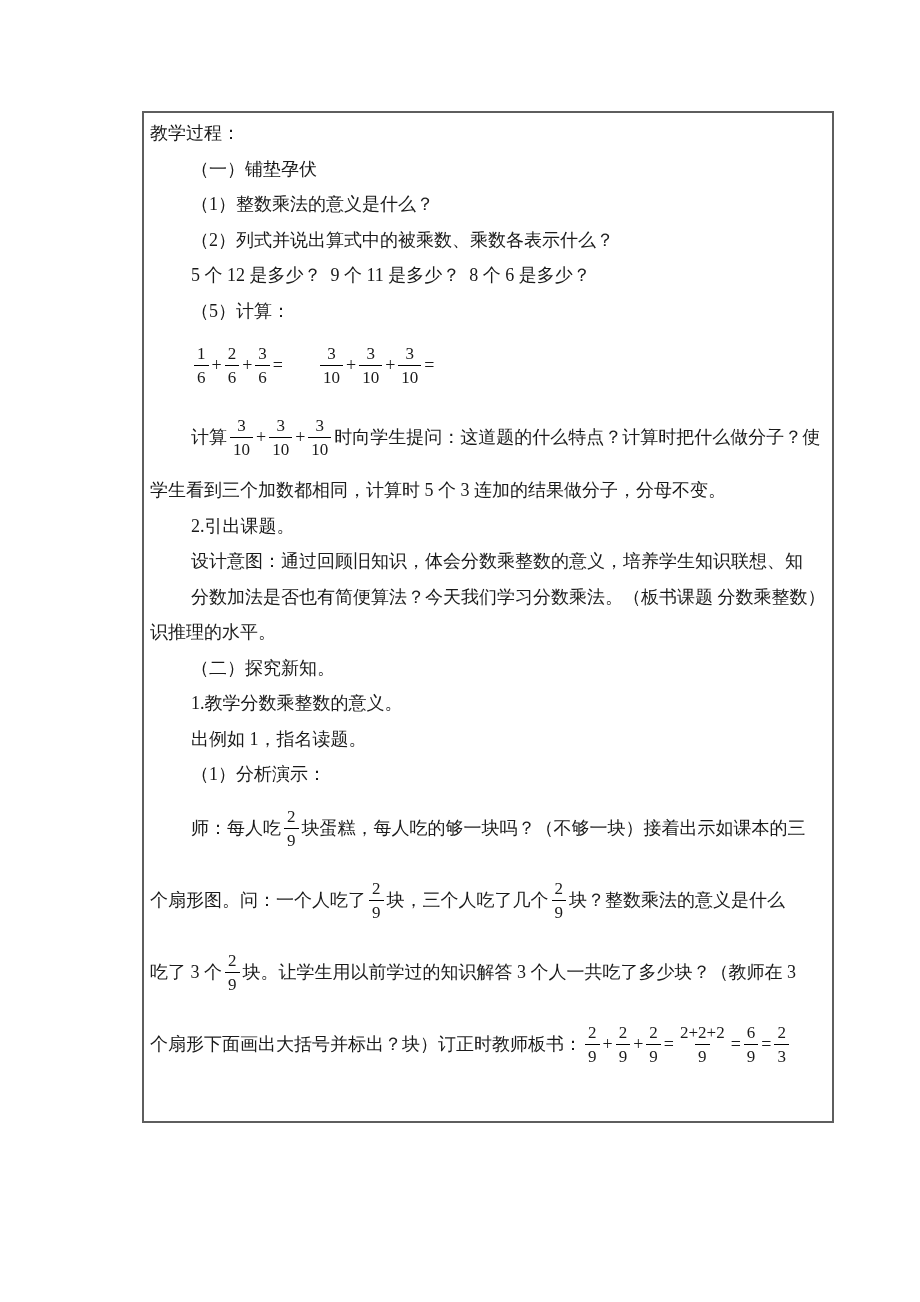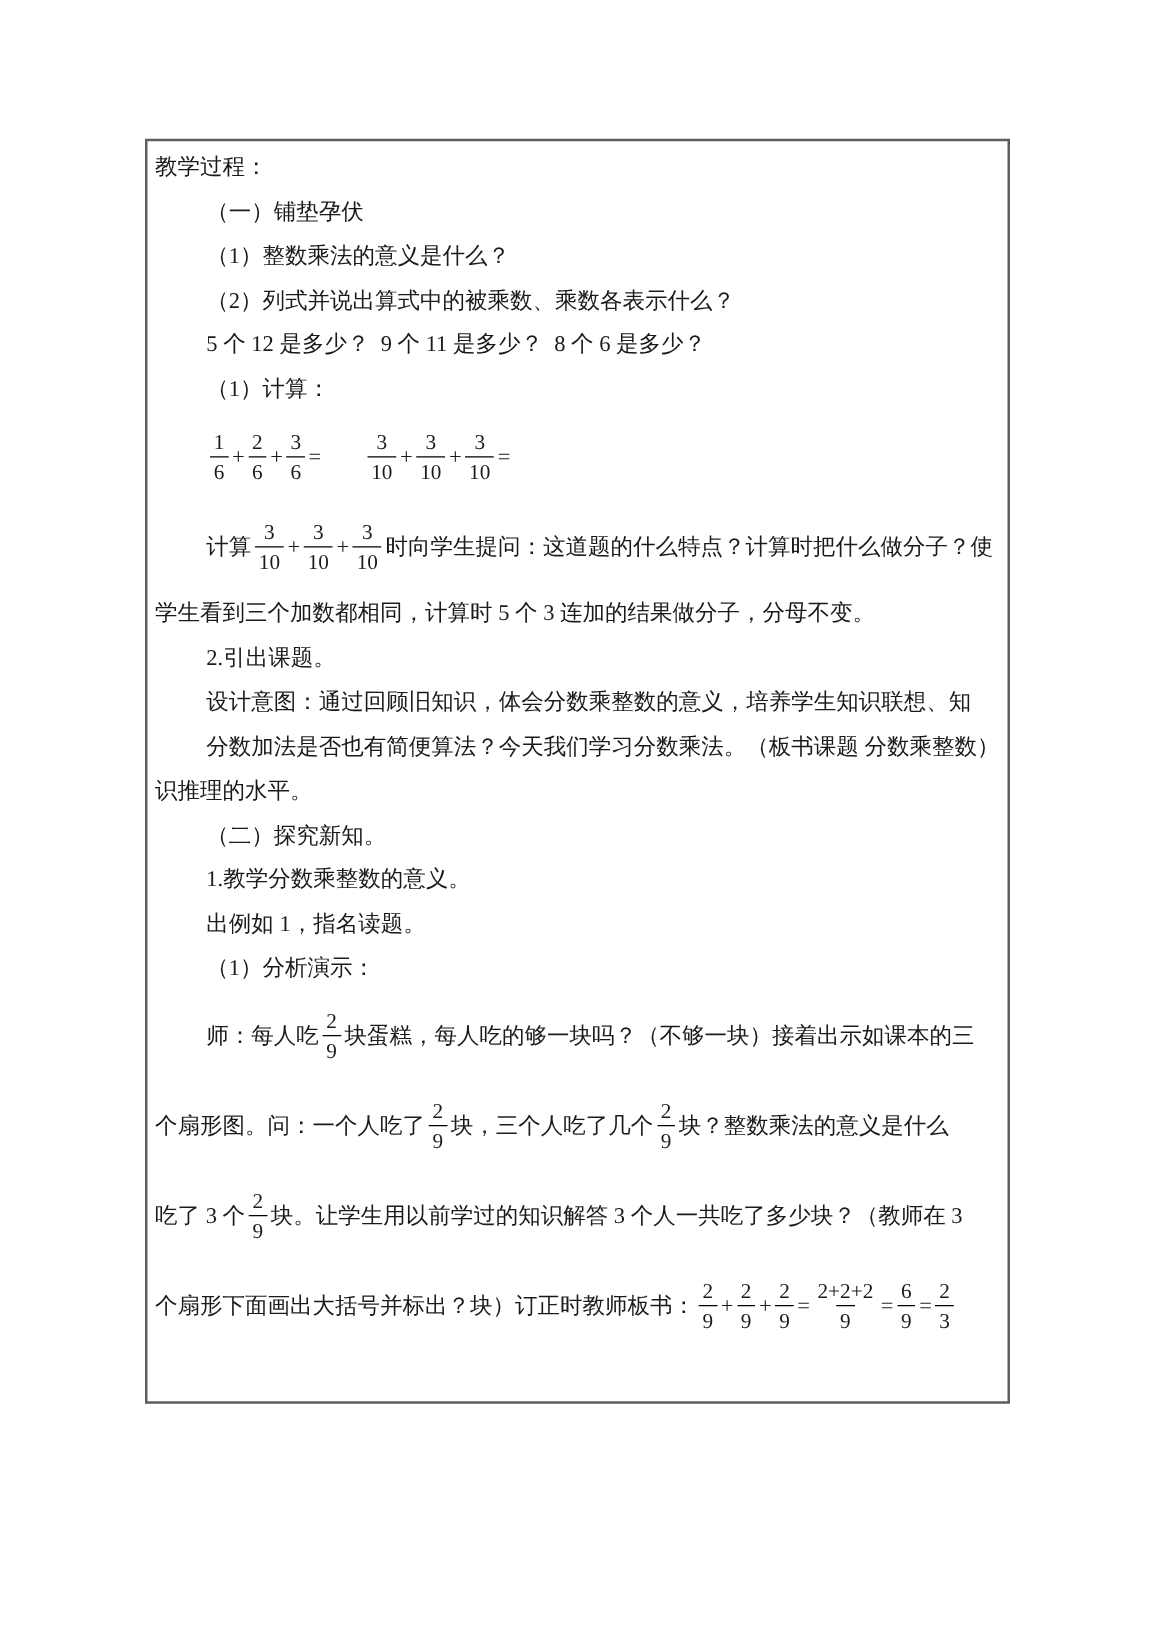--- a/index.html
+++ b/index.html
@@ -6,21 +6,21 @@
   body {
     width: 920px;
     height: 1302px;
     background: #ffffff;
     position: relative;
     font-family: "Liberation Serif", "DejaVu Serif", serif;
     color: #1a1a1a;
   }
   .doc-table {
     position: absolute;
-    left: 116px;
+    left: 142px;
     top: 111px;
     width: 692px;
     height: 1012px;
     box-sizing: border-box;
     border: 2px solid #5e5e5e;
     padding: 3px 6px 3px 6px;
     overflow: hidden;
     background: #ffffff;
   }
   .line {
@@ -58,21 +58,21 @@
 </head>
 <body>
 
 <div class="doc-table">
   <div>
       <div class="line"><span class="t">教学过程：</span></div>
       <div class="line indent"><span class="t">（一）铺垫孕伏</span></div>
       <div class="line indent"><span class="t">（1）整数乘法的意义是什么？</span></div>
       <div class="line indent"><span class="t">（2）列式并说出算式中的被乘数、乘数各表示什么？</span></div>
       <div class="line indent"><span class="t">5 个 12 是多少？  9 个 11 是多少？  8 个 6 是多少？</span></div>
-      <div class="line indent"><span class="t">（1）计算：</span></div>
+      <div class="line indent"><span class="t">（5）计算：</span></div>
       <div class="line indent tall"><span class="frac"><span class="num">1</span><span class="den">6</span></span><span class="t">+</span><span class="frac"><span class="num">2</span><span class="den">6</span></span><span class="t">+</span><span class="frac"><span class="num">3</span><span class="den">6</span></span><span class="t">=</span><span class="gap" style="width: 34px;"></span><span class="frac"><span class="num">3</span><span class="den">10</span></span><span class="t">+</span><span class="frac"><span class="num">3</span><span class="den">10</span></span><span class="t">+</span><span class="frac"><span class="num">3</span><span class="den">10</span></span><span class="t">=</span></div>
       <div class="line indent tall"><span class="t">计算</span><span class="frac"><span class="num">3</span><span class="den">10</span></span><span class="t">+</span><span class="frac"><span class="num">3</span><span class="den">10</span></span><span class="t">+</span><span class="frac"><span class="num">3</span><span class="den">10</span></span><span class="t">时向学生提问：这道题的什么特点？计算时把什么做分子？使</span></div>
       <div class="line"><span class="t">学生看到三个加数都相同，计算时 5 个 3 连加的结果做分子，分母不变。</span></div>
       <div class="line indent"><span class="t">2.引出课题。</span></div>
       <div class="line indent"><span class="t">设计意图：通过回顾旧知识，体会分数乘整数的意义，培养学生知识联想、知</span></div>
       <div class="line indent"><span class="t">分数加法是否也有简便算法？今天我们学习分数乘法。（板书课题 分数乘整数）</span></div>
       <div class="line"><span class="t">识推理的水平。</span></div>
       <div class="line indent"><span class="t">（二）探究新知。</span></div>
       <div class="line indent"><span class="t">1.教学分数乘整数的意义。</span></div>
       <div class="line indent"><span class="t">出例如 1，指名读题。</span></div>

